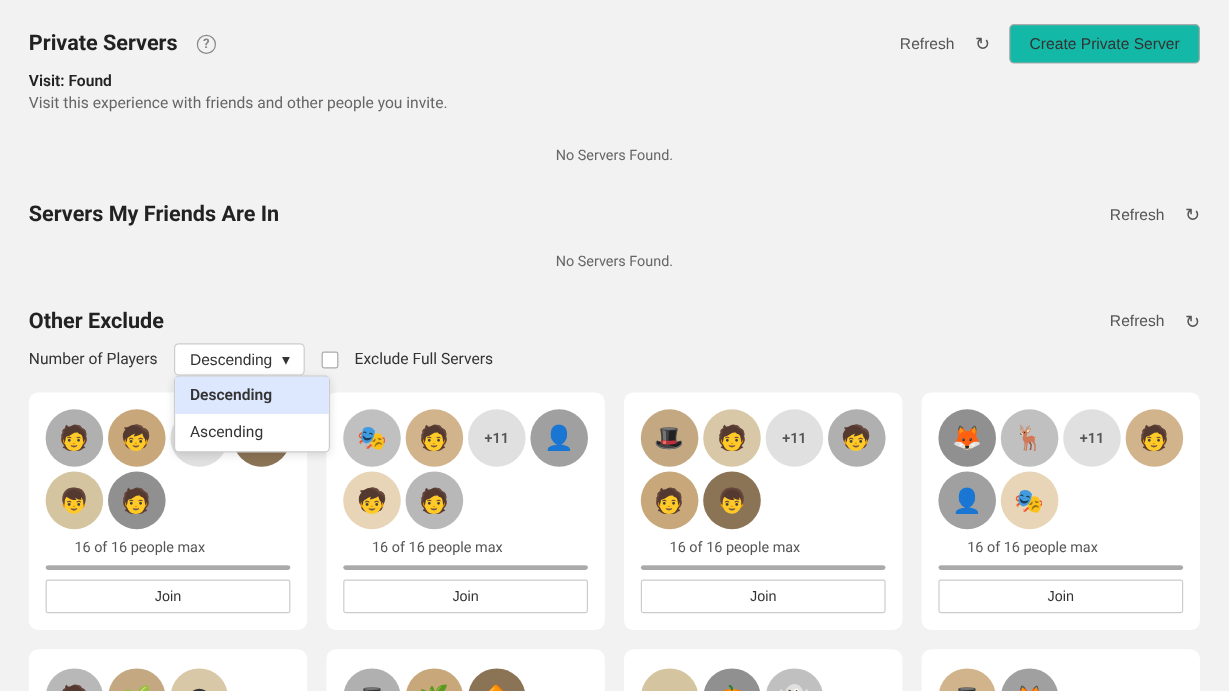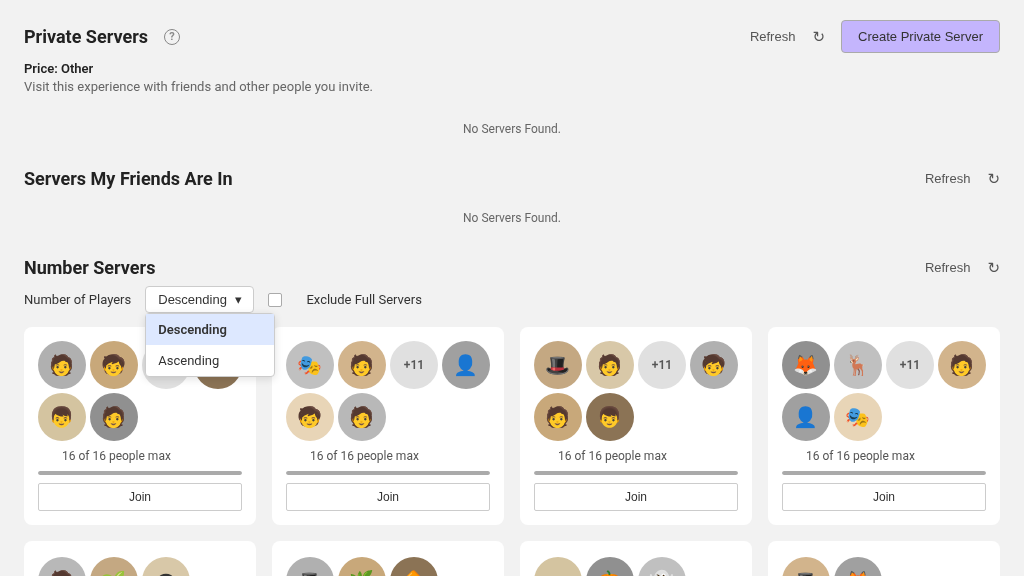--- a/index.html
+++ b/index.html
@@ -47,21 +47,21 @@
       font-size: 13px;
     }
     .refresh-icon {
       font-size: 15px;
       color: #555;
     }
     .create-btn {
       padding: 8px 16px;
       border: 1.5px solid #aaa;
       border-radius: 4px;
-      background: #c4b5fd;
+      background: #14b8a6;
       cursor: pointer;
       font-size: 13px;
       color: #333;
     }
     .price-text { color: #555; font-size: 13px; margin-bottom: 3px; }
     .price-text span { font-weight: 600; color: #222; }
     .visit-text { color: #666; font-size: 13px; margin-bottom: 14px; }
     .no-servers {
       text-align: center;
       color: #666;
@@ -106,21 +106,21 @@
       padding: 8px 12px;
       font-size: 13px;
       cursor: pointer;
       color: #333;
     }
     .dropdown-item:hover, .dropdown-item.selected { background: #e8f0fe; }
     .dropdown-item.selected { font-weight: 600; background: #dde8ff; }
     .checkbox-row {
       display: flex;
       align-items: center;
-      gap: 24px;
+      gap: 13px;
     }
     .checkbox-box {
       width: 14px;
       height: 14px;
       border: 1.5px solid #aaa;
       background: white;
       border-radius: 2px;
     }
     .servers-grid {
       display: grid;
@@ -229,21 +229,21 @@
     </div>
     <div style="display:flex;align-items:center;gap:16px;">
       <button class="refresh-btn">
         <span>Refresh</span>
         <span class="refresh-icon">↻</span>
       </button>
       <button class="create-btn">Create Private Server</button>
     </div>
   </div>
   <p class="price-text">
-    <span>Price:</span> <span style="font-weight:600;color:#222;">Other</span>
+    <span>Visit:</span> <span style="font-weight:600;color:#222;">Found</span>
   </p>
   <p class="visit-text">Visit this experience with friends and other people you invite.</p>
   <div class="no-servers">No Servers Found.</div>
 </div>
 
 <div class="section-divider">
   <div class="section-header">
     <div class="section-title">
       <span>Servers My Friends Are In</span>
     </div>
@@ -251,21 +251,21 @@
       <span>Refresh</span>
       <span class="refresh-icon">↻</span>
     </button>
   </div>
   <div class="no-servers">No Servers Found.</div>
 </div>
 
 <div>
   <div class="section-header">
     <div class="section-title">
-      <span>Number Servers</span>
+      <span>Other Exclude</span>
     </div>
     <button class="refresh-btn">
       <span>Refresh</span>
       <span class="refresh-icon">↻</span>
     </button>
   </div>
 
   <div class="controls-row">
     <span class="label-text">Number of Players</span>
     <div class="dropdown-wrapper">

